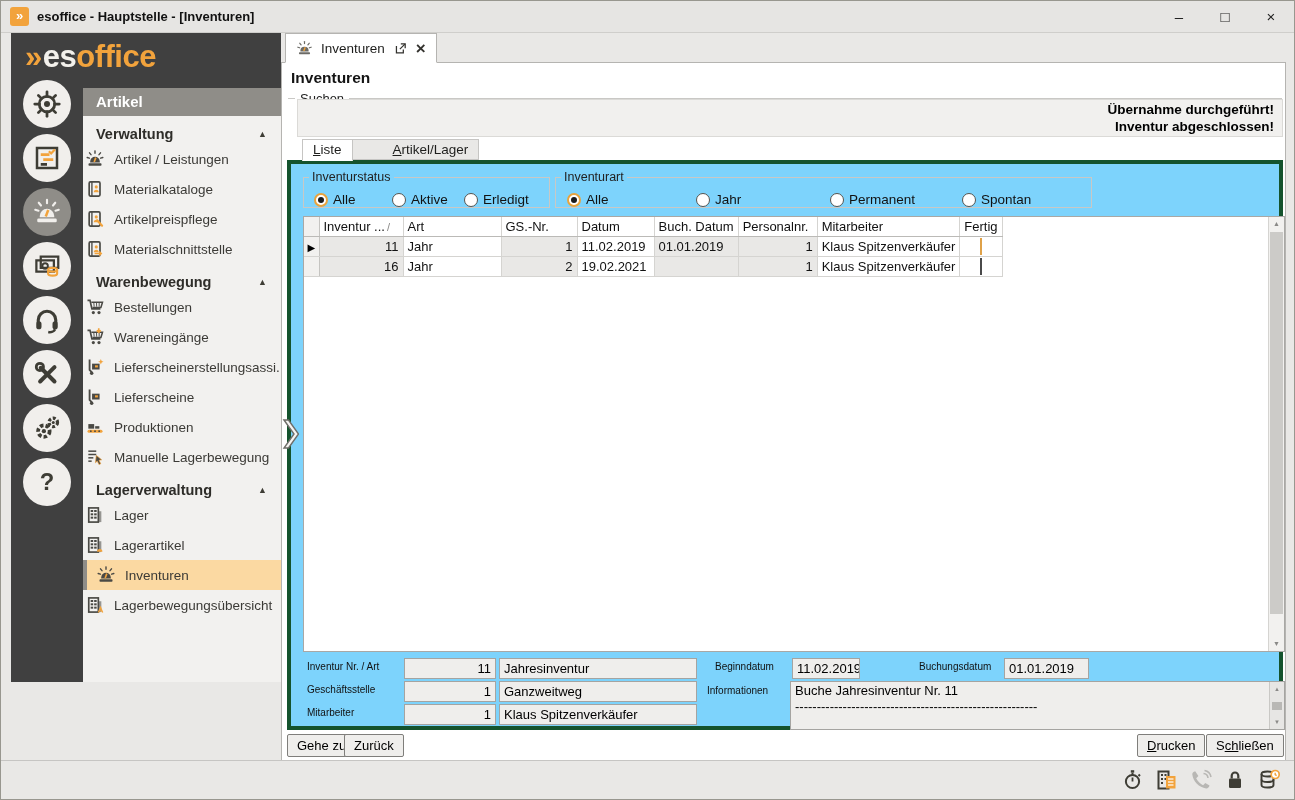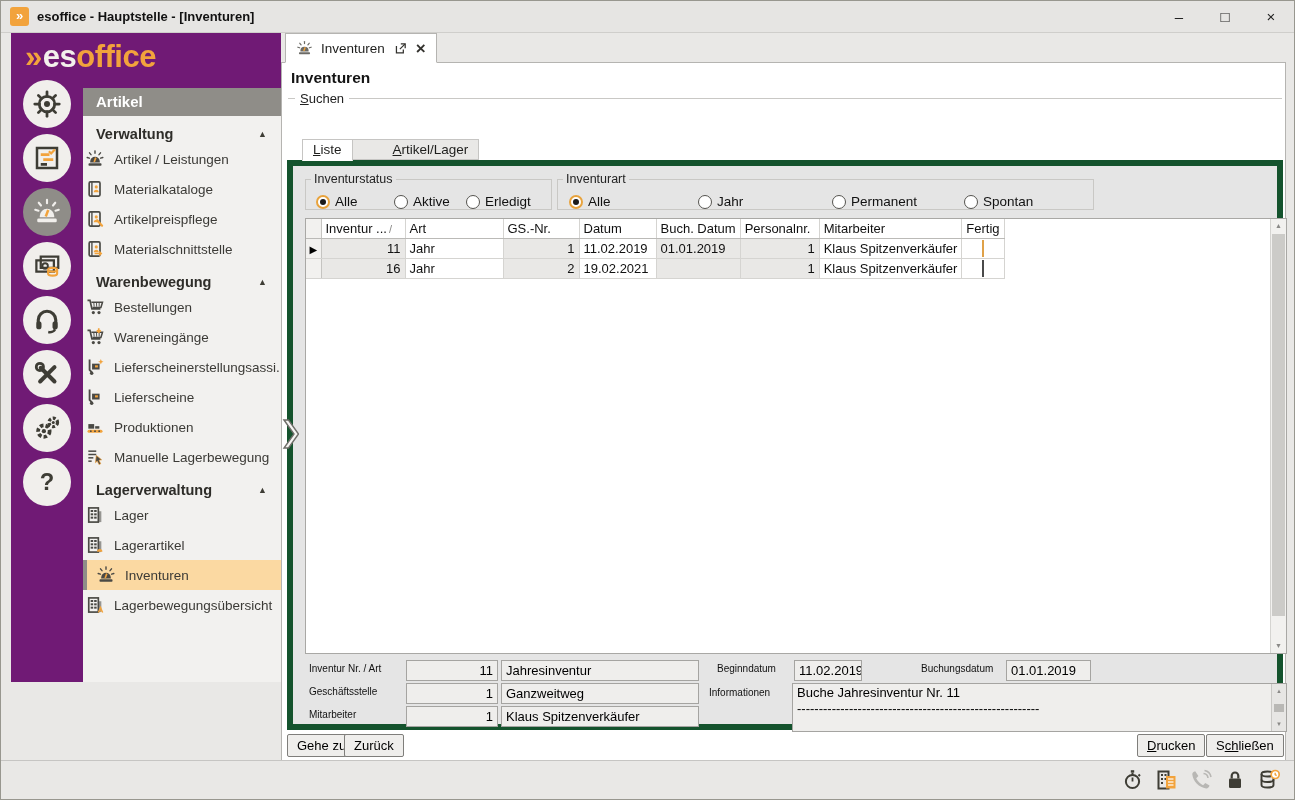--- a/index.html
+++ b/index.html
@@ -8,21 +8,21 @@
   .window { position:absolute; inset:0; border:1px solid #98978F; background:#E9E8E6; }
 
   
   .titlebar { position:absolute; left:0; top:0; right:0; height:32px; background:#E6E5E3; border-bottom:1px solid #CFCECB; display:flex; align-items:center; }
   .app-logo { width:19px; height:19px; margin-left:9px; background:#F2A33C; border-radius:3px; color:#fff; font-weight:bold; font-size:13px; line-height:18px; text-align:center; }
   .tb-title { margin-left:8px; font-size:13px; font-weight:bold; color:#111; }
   .tb-controls { margin-left:auto; display:flex; }
   .tb-btn { width:46px; height:30px; text-align:center; line-height:30px; font-size:15px; color:#222; cursor:default; }
 
   
-  .sidebar { position:absolute; left:10px; top:32px; width:270px; height:649px; background:#701a75; }
+  .sidebar { position:absolute; left:10px; top:32px; width:270px; height:649px; background:#404040; }
   .brand { position:absolute; left:14px; top:6px; font-size:31px; font-weight:bold; letter-spacing:-0.5px; }
   .brand .chev { color:#F2A33C; margin-right:1px; }
   .brand .p1 { color:#F3F1EC; }
   .brand .p2 { color:#F2A33C; }
   .rail { position:absolute; left:0; top:47px; width:72px; display:flex; flex-direction:column; align-items:center; gap:6px; }
   .rail-btn { width:48px; height:48px; border-radius:50%; background:#F1EFEC; color:#3E3D35; display:flex; align-items:center; justify-content:center; }
   .rail-btn.active { background:#8F8D88; color:#F1EFEC; }
   .rail-btn svg { width:30px; height:30px; }
   .menu { position:absolute; left:72px; top:55px; right:0; bottom:0; background:#F2F1EF; overflow:hidden; }
   .menu-header { height:28px; background:#8F8D88; color:#FFFFFF; font-size:15px; font-weight:bold; line-height:28px; padding-left:13px; }
@@ -46,21 +46,21 @@
   .legend-row .ln { height:1px; background:#C9C8C5; }
   .legend-row .ln.short { width:7px; }
   .legend-row .ln.long { flex:1; }
   .legend-row .txt { padding:0 5px; }
   .msg-panel { position:absolute; left:15px; top:36px; right:2px; height:38px; background:#F1F0EE; border:1px solid #DBDAD7; text-align:right; padding:1px 8px; font-size:13.5px; font-weight:bold; color:#000; line-height:17px; }
 
   .subtabs { position:absolute; left:20px; top:76px; display:flex; z-index:2; align-items:flex-start; }
   .subtab { height:21px; line-height:20px; padding:0 10px; font-size:13.5px; color:#1E1E1C; background:#E9E8E6; border:1px solid #C6C5C3; }
   .subtab.active { height:22px; background:#fff; border-bottom:1px solid #fff; }
   .subtab + .subtab { border-left:none;padding-left:40px; }
-  .tabpage { position:absolute; left:5px; top:97px; right:2px; bottom:30px; border:6px solid #14532d; background:#e5e5e5; }
+  .tabpage { position:absolute; left:5px; top:97px; right:2px; bottom:30px; border:4px solid #14532d; background:#7dd3fc; }
 
   fieldset.radio-group { position:absolute; border:1px solid #C9C8C5; height:38px; }
   fieldset.radio-group legend { font-size:12.5px; color:#222; padding:0 3px; margin-left:5px; }
   .fs-status { left:12px; top:6px; width:247px; }
   .fs-art { left:264px; top:6px; width:537px; }
   .opt { position:absolute; top:8px; display:flex; align-items:center; gap:5px; font-size:13.5px; color:#111; }
   .radio { width:14px; height:14px; border-radius:50%; border:1px solid #55544F; background:#fff; position:relative; flex:0 0 auto; }
   .radio.sel { border:2px solid #E8A33D; }
   .radio.sel::after { content:""; position:absolute; left:50%; top:50%; width:6px; height:6px; margin:-3px 0 0 -3px; border-radius:50%; background:#1B1B1B; }
 
@@ -492,20 +492,24 @@
 
     <div class="content">
       <div class="page-title">Inventuren</div>
 
       <div class="legend-row">
         <span class="ln short"></span>
         <span class="txt"><span class="u">S</span><span>uchen</span></span>
         <span class="ln long"></span>
       </div>
 
+      <div class="msg-panel">
+        <div>Übernahme durchgeführt!</div>
+        <div>Inventur abgeschlossen!</div>
+      </div>
 
       <div class="subtabs">
         <div class="subtab active"><span class="u">L</span><span>iste</span></div>
         <div class="subtab"><span class="u">A</span><span>rtikel/Lager</span></div>
       </div>
 
       <div class="tabpage">
 
         <fieldset class="radio-group fs-status">
           <legend>Inventurstatus</legend>

